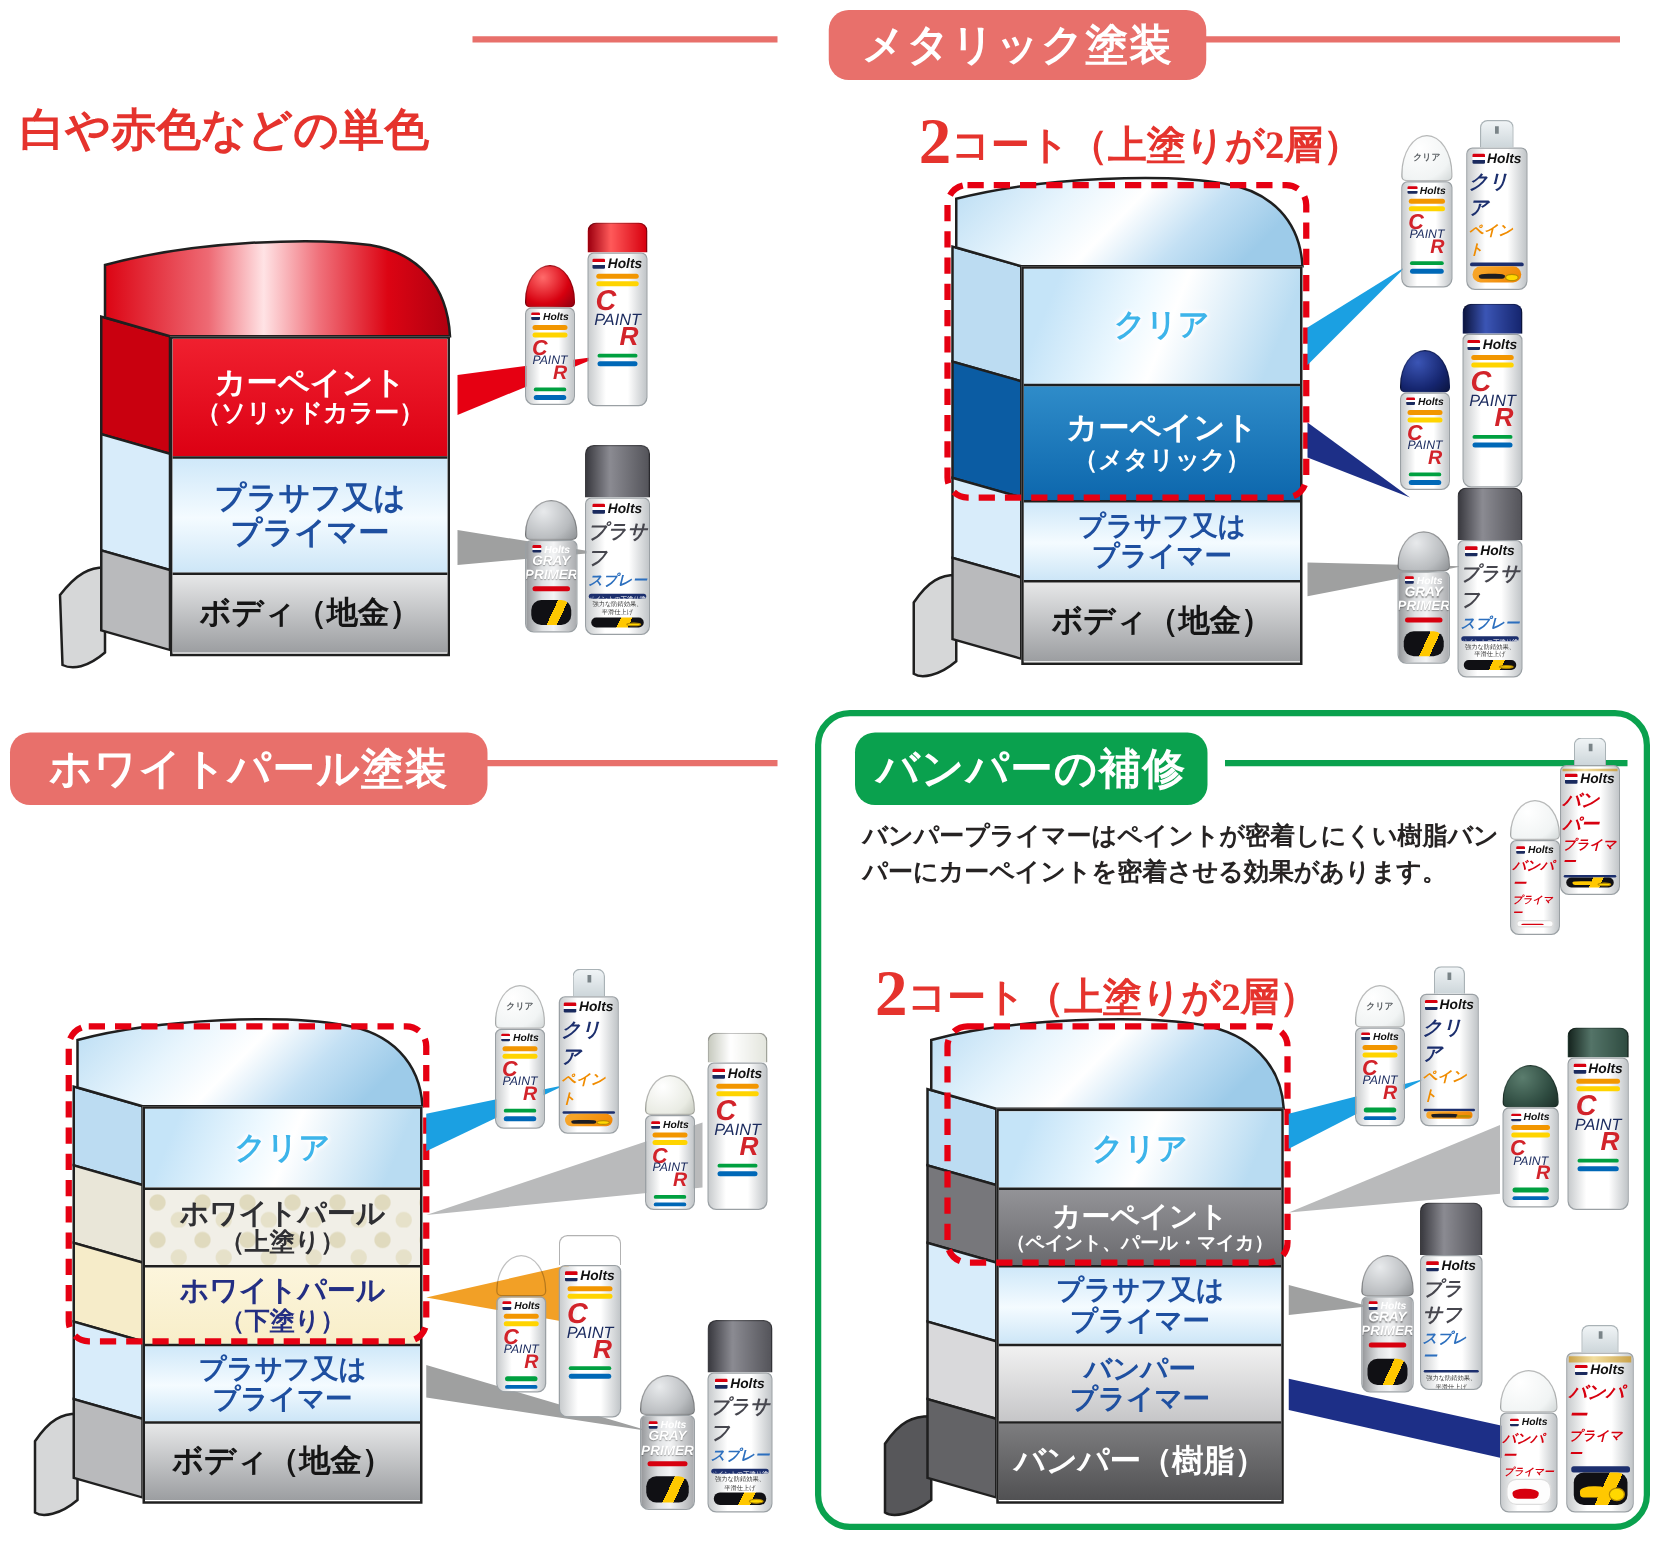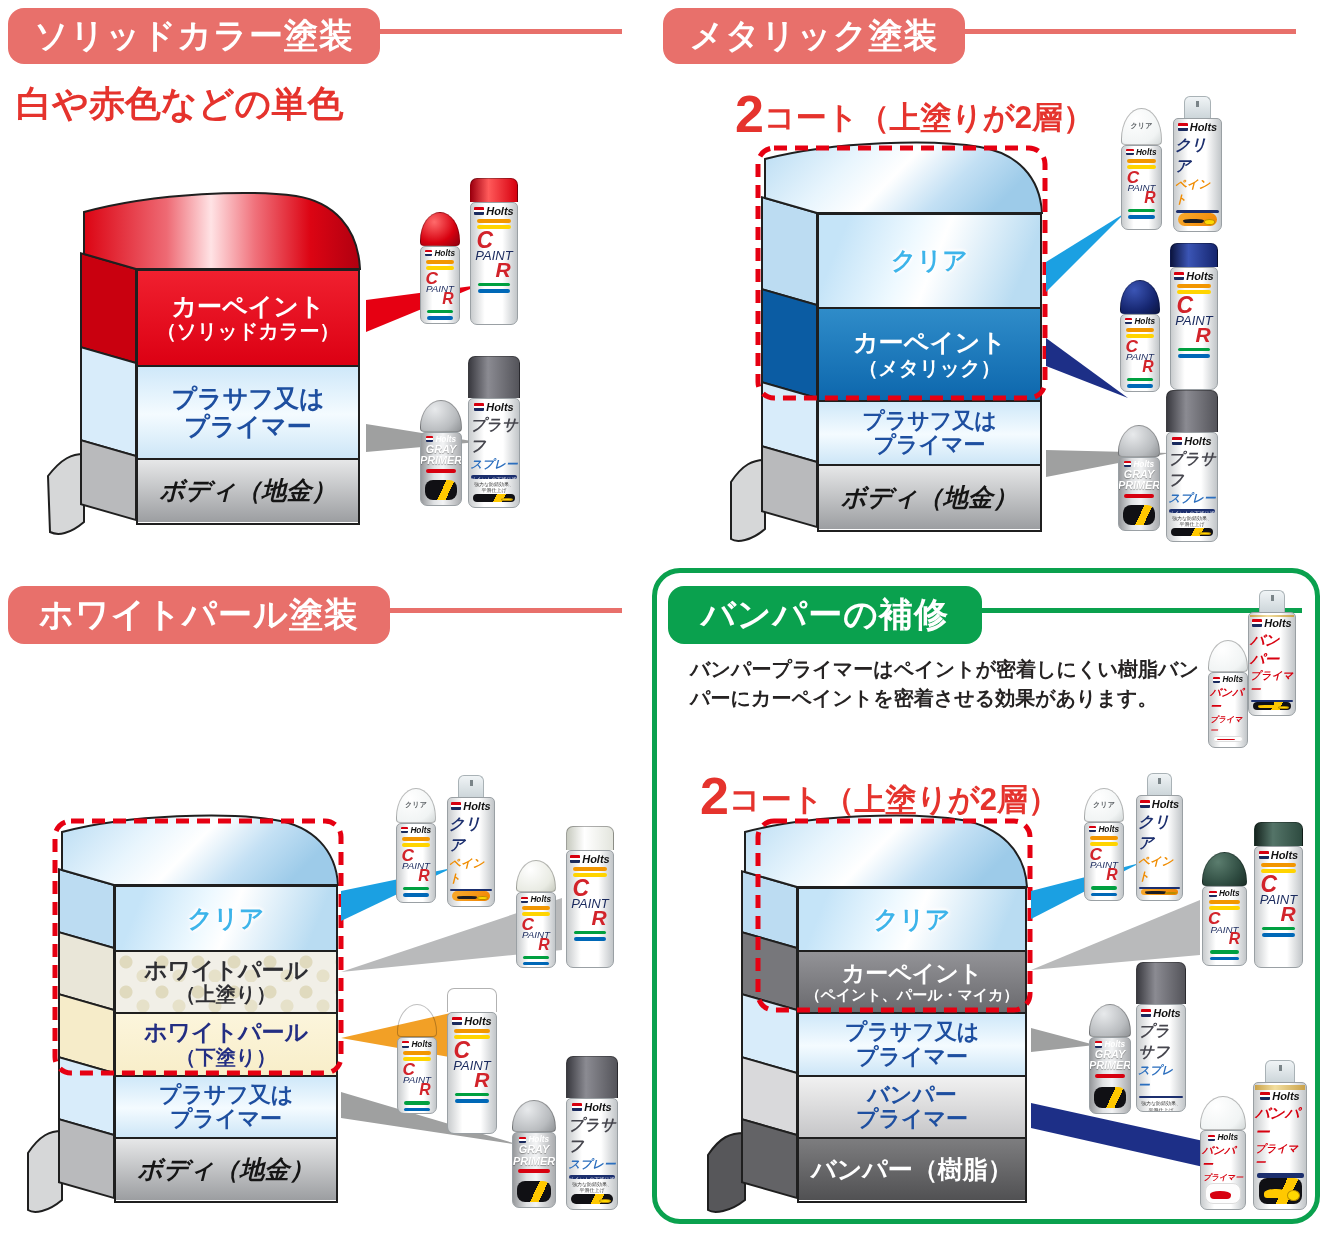--- a/index.html
+++ b/index.html
@@ -10,21 +10,21 @@
   
   .hdr { position:absolute; border-radius:16px; display:flex; align-items:center; justify-content:center;
          color:#fff; font-weight:800; font-size:34px; letter-spacing:1px; z-index:4; }
   .hdr.pink { background:#e8706b; }
   .hdr.green { background:#0aa14e; }
   .hline { position:absolute; height:5px; z-index:1; }
   .hline.pink { background:#e8706b; }
   .hline.green { background:#0aa14e; }
 
   .subtitle { position:absolute; color:#e5332d; font-weight:800; font-size:36px; z-index:4; }
-  .coat { position:absolute; color:#e5332d; font-weight:800; z-index:4; white-space:nowrap; }
+  .coat { position:absolute; color:#e5332d; font-weight:800; z-index:4; white-space:nowrap;font-family:Liberation Serif, serif; }
   .coat .num { font-size:52px; font-weight:800; vertical-align:-4px; }
   .coat .rest { font-size:31px; }
 
   .desc { position:absolute; width:512px; font-size:20px; font-weight:700; color:#262323;
           line-height:1.45; z-index:4; }
 
   .greenpanel { position:absolute; left:652px; top:568px; width:668px; height:656px;
                 border:5px solid #0aa14e; border-radius:28px; background:#fff; z-index:0; }
 
   
@@ -32,21 +32,21 @@
   .stack svg { position:absolute; left:0; top:0; overflow:visible; }
   .front { position:absolute; border:2.5px solid #1f1f1f; overflow:hidden; background:#fff; }
   .layer { width:100%; display:flex; flex-direction:column; align-items:center; justify-content:center;
            border-top:2px solid #1f1f1f; text-align:center; }
   .layer:first-child { border-top:none; }
   .lmain { font-weight:800; font-size:25px; line-height:1.1; white-space:pre-line; }
   .lsub  { font-weight:800; font-size:20px; line-height:1.15; }
 
   .l-red      { background:linear-gradient(180deg,#f0202f,#dc0013); color:#fff; }
   .l-primer   { background:linear-gradient(180deg,#cfe8f9,#f4fbff 52%,#cde6f7); color:#1e4fa0; }
-  .l-body     { background:linear-gradient(180deg,#e6e7e8,#9c9ea1); color:#151515;font-style:italic; }
+  .l-body     { background:linear-gradient(180deg,#e6e7e8,#9c9ea1); color:#151515; }
   .l-clear    { background:linear-gradient(112deg,#c5e4f8 12%,#eef9ff 40%,#ffffff 52%,#b9dcf2 88%); color:#3db4ea; }
   .l-clear .lmain { text-shadow:0 0 4px #fff,0 0 4px #fff,0 0 5px #fff,0 0 6px #fff; }
   .l-metal    { background:linear-gradient(180deg,#2f8cc9,#0d67ad); color:#fff; }
   .l-pearltop { background:#f1efe7; color:#2f2f33;
                 background-image:radial-gradient(circle 7px at 10px 10px,#e0dabe 6px,rgba(0,0,0,0) 7px),
                                  radial-gradient(circle 7px at 27px 24px,#e6e1c9 6px,rgba(0,0,0,0) 7px);
                 background-size:36px 30px; }
   .l-pearlbot { background:linear-gradient(180deg,#fcf5dc,#f8eec9); color:#232e83; }
   .l-graypaint{ background:linear-gradient(180deg,#939397,#6a6a6e); color:#fff; }
   .l-bprimer  { background:linear-gradient(180deg,#f1f1f1,#c6c6c8); color:#1e4fa0; }
@@ -145,30 +145,27 @@
     </defs>
   </svg>
 
   <div class="greenpanel"></div>
 
   <div class="hline pink" style="left:378px;top:29px;width:244px"></div>
   <div class="hline pink" style="left:962px;top:29px;width:334px"></div>
   <div class="hline pink" style="left:368px;top:608px;width:254px"></div>
   <div class="hline green" style="left:980px;top:608px;width:322px"></div>
 
-  <div class="hdr pink" style="left:8px;top:8px;width:372px;height:56px">
-    <span>ソリッドカラー塗装</span>
-  </div>
   <div class="hdr pink" style="left:663px;top:8px;width:302px;height:56px">
     <span>メタリック塗装</span>
   </div>
   <div class="hdr pink" style="left:8px;top:586px;width:382px;height:58px">
     <span>ホワイトパール塗装</span>
   </div>
-  <div class="hdr green" style="left:668px;top:586px;width:314px;height:58px">
+  <div class="hdr green" style="left:684px;top:586px;width:282px;height:58px">
     <span>バンパーの補修</span>
   </div>
 
   <div class="subtitle" style="left:16px;top:80px">白や赤色などの単色</div>
 
   <div class="coat" style="left:735px;top:84px">
     <span class="num">2</span><span class="rest">コート（上塗りが2層）</span>
   </div>
   <div class="coat" style="left:700px;top:766px">
     <span class="num">2</span><span class="rest">コート（上塗りが2層）</span>

